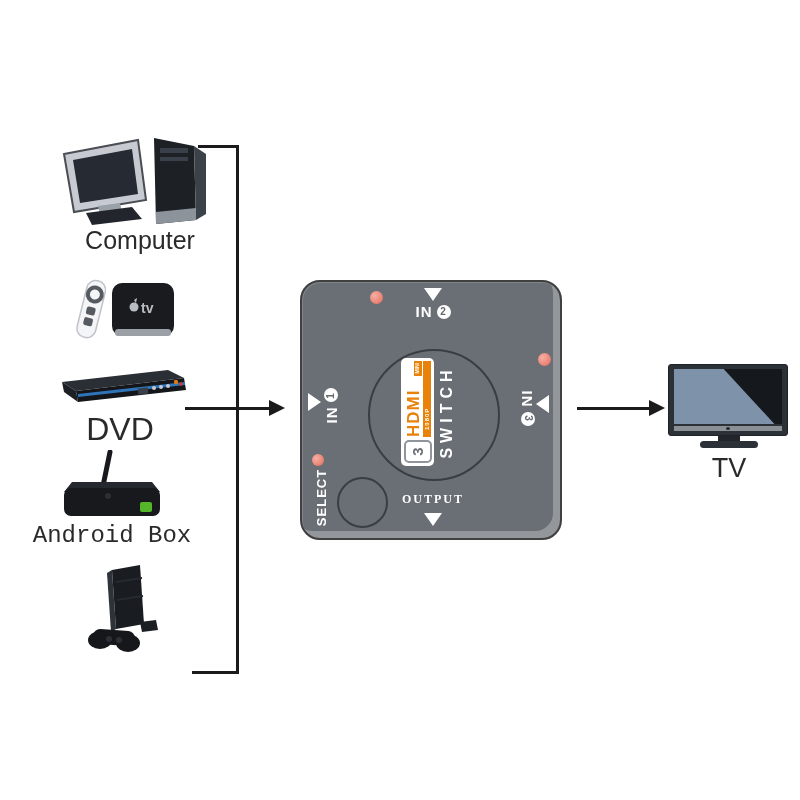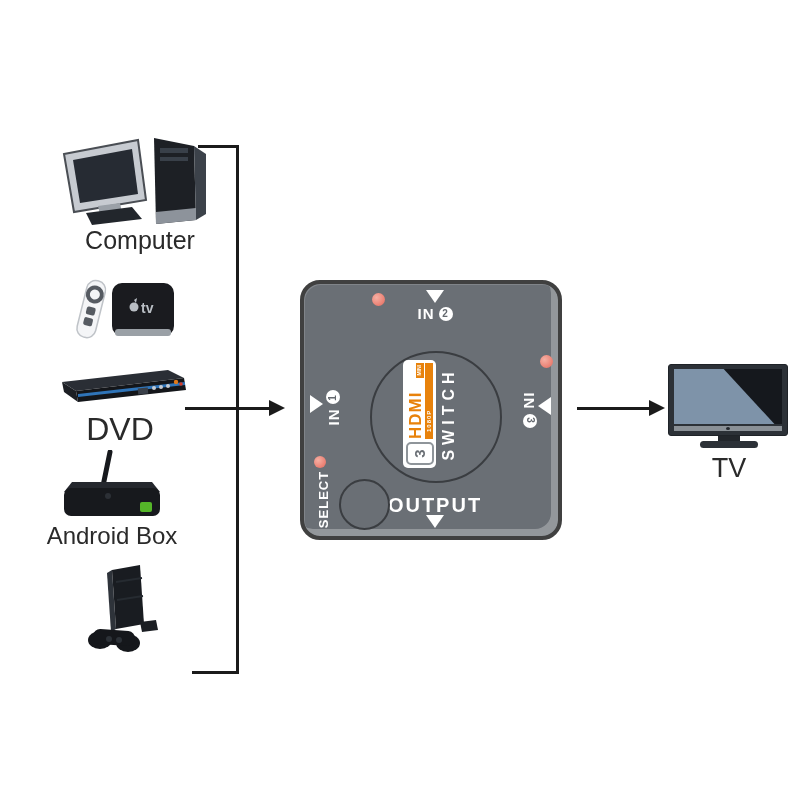--- a/index.html
+++ b/index.html
@@ -8,21 +8,21 @@
   .abs{position:absolute;}
   .dev-label{position:absolute;text-align:center;color:#2a2a2a;}
 
   
   .hline,.vline{position:absolute;background:#1b1b1b;}
   .arrowhead-right{position:absolute;width:0;height:0;border-left:16px solid #1b1b1b;
                    border-top:8px solid transparent;border-bottom:8px solid transparent;}
 
   
   .switch-body{position:absolute;left:300px;top:268px;width:262px;height:260px;
-               background:#6a6f75;border:4px solid #404040;border-radius:20px;box-sizing:border-box;
+               background:#6a6f75;border:2px solid #404040;border-radius:20px;box-sizing:border-box;
                box-shadow:inset -7px -7px 0 rgba(255,255,255,.28), inset 1px 1px 0 rgba(255,255,255,.15);}
   .led{position:absolute;border-radius:50%;
        background:radial-gradient(circle at 35% 35%, #f6b0a4, #ec8578 60%, #d96a5e);}
   .tri{position:absolute;width:0;height:0;}
   .tri-down{border-left:9px solid transparent;border-right:9px solid transparent;border-top:13px solid #fff;}
   .tri-right{border-top:9px solid transparent;border-bottom:9px solid transparent;border-left:13px solid #fff;}
   .tri-left{border-top:9px solid transparent;border-bottom:9px solid transparent;border-right:13px solid #fff;}
   .port-label{position:absolute;display:flex;align-items:center;justify-content:center;gap:4px;
               color:#fff;font-weight:bold;font-size:15px;letter-spacing:1px;}
   .numdot{display:inline-flex;width:14px;height:14px;border-radius:50%;background:#fff;color:#64696f;
@@ -106,21 +106,21 @@
   </svg>
   <div class="dev-label" style="left:70px;top:399px;width:100px;font-size:32px;">DVD</div>
 
   <svg class="abs" style="left:56px;top:438px;" width="112" height="74" viewBox="0 0 112 74">
     <path d="M54,2 L47,36" stroke="#17191d" stroke-width="5" stroke-linecap="round"></path>
     <polygon points="16,32 96,32 104,42 8,42" fill="#25282e"></polygon>
     <rect x="8" y="38" width="96" height="28" rx="7" fill="#17191d"></rect>
     <rect x="84" y="52" width="12" height="10" rx="2" fill="#55b629"></rect>
     <circle cx="52" cy="46" r="3" fill="#2c3036"></circle>
   </svg>
-  <div class="dev-label" style="left:22px;top:510px;width:180px;font-size:24px;">Android Box</div>
+  <div class="dev-label" style="left:22px;top:510px;width:180px;font-size:24px;font-family:Liberation Mono, monospace;">Android Box</div>
 
   <svg class="abs" style="left:80px;top:548px;" width="88" height="98" viewBox="0 0 88 98">
     <polygon points="27,13 32,10 36,69 31,72" fill="#2e333a"></polygon>
     <polygon points="32,10 60,5 64,64 36,69" fill="#191c21"></polygon>
     <line x1="36" y1="22" x2="62" y2="18" stroke="#262b31" stroke-width="2"></line>
     <line x1="37" y1="40" x2="63" y2="36" stroke="#262b31" stroke-width="2"></line>
     <polygon points="60,62 76,60 78,70 62,72" fill="#1b1e23"></polygon>
     <g>
       <ellipse cx="20" cy="80" rx="12" ry="9" fill="#15171b"></ellipse>
       <ellipse cx="48" cy="83" rx="12" ry="9" fill="#15171b"></ellipse>
@@ -155,21 +155,21 @@
       <span>IN</span>
       <span class="numdot">1</span>
     </div>
 
     <div class="tri tri-left" style="left:234px;top:113px;"></div>
     <div class="port-label rot-cw" style="left:196px;top:118px;width:60px;height:16px;">
       <span>IN</span>
       <span class="numdot">3</span>
     </div>
 
-    <div class="port-label" style="left:66px;top:210px;width:130px;font-size:20px;letter-spacing:2px;">OUTPUT</div>
+    <div class="port-label" style="left:66px;top:210px;width:130px;font-size:12px;letter-spacing:2px;font-family:Liberation Serif, serif;">OUTPUT</div>
     <div class="tri tri-down" style="left:122px;top:231px;"></div>
 
     <div class="select-label rot-ccw" style="left:-16px;top:208px;">SELECT</div>
     <div class="select-circle" style="left:35px;top:195px;width:47px;height:47px;"></div>
 
     <div class="big-circle" style="left:66px;top:67px;width:128px;height:128px;"></div>
     <div class="brand-wrap">
       <div class="brand-bar">
         <div class="port-count-box">3</div>
         <div class="brand-right">

